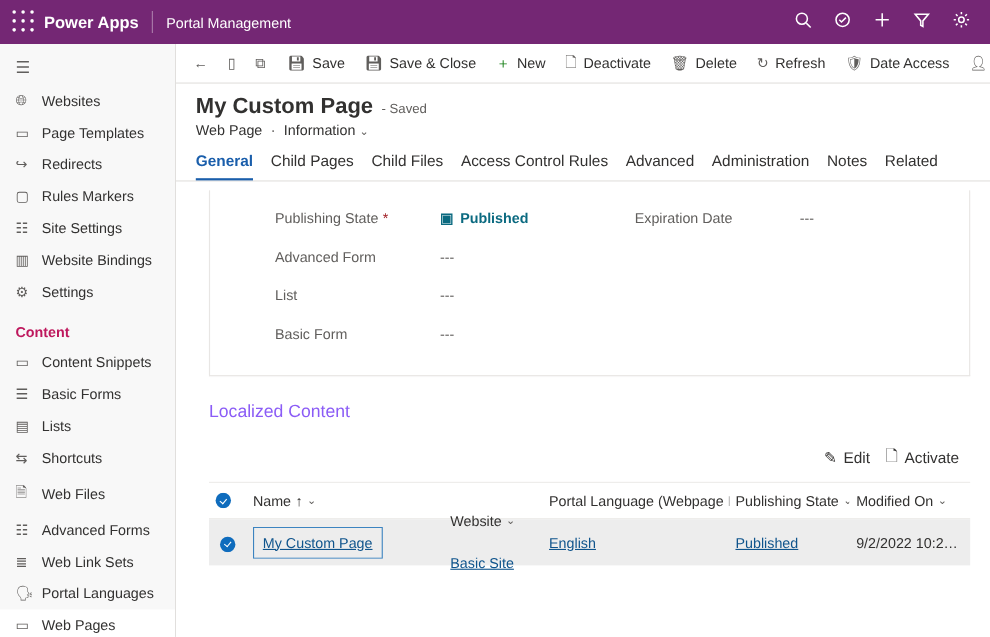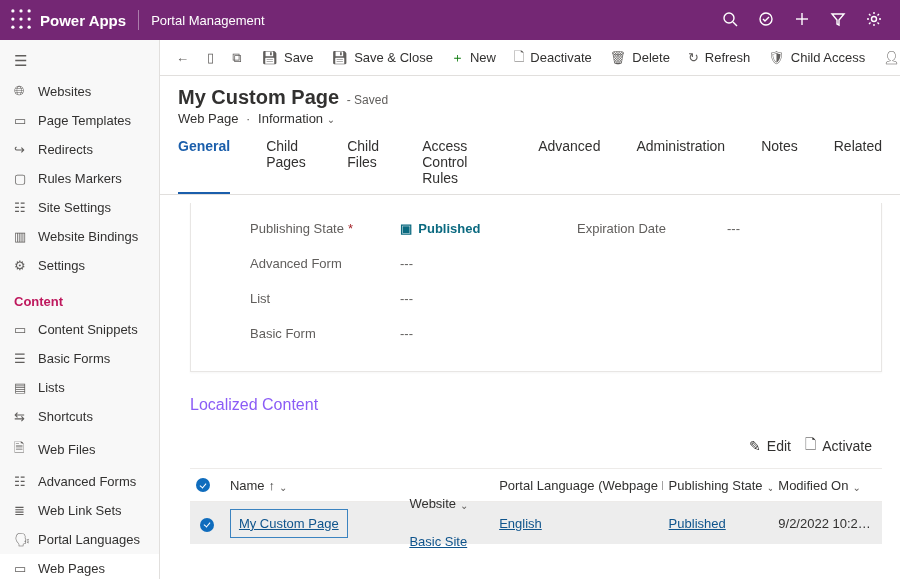--- a/index.html
+++ b/index.html
@@ -30,21 +30,21 @@
   .cmdbtn .ci { font-size: 13px; color: #605e5c; display:inline-flex; }
   .cmdbtn .ci.green { color: #107c10; }
   .cmdbtn.icon-only { padding: 4px 8px; }
 
   .header { padding: 10px 18px 0; }
   .header h1 { font-size: 20px; font-weight: 600; display: inline; }
   .header .saved { font-size: 12px; color: #605e5c; margin-left: 4px; }
   .header .sub { font-size: 13px; color: #323130; margin-top: 2px; }
   .header .sub .sep { margin: 0 4px; color: #605e5c; }
 
-  .tabs { display: flex; gap: 36px; padding: 12px 18px 0; border-bottom: 1px solid #e1dfdd; }
+  .tabs { display: flex; gap: 16px; padding: 12px 18px 0; border-bottom: 1px solid #e1dfdd; }
   .tab { padding-bottom: 8px; font-size: 14px; color: #323130; cursor: pointer; }
   .tab.active { color: #1a5eab; border-bottom: 2px solid #1a5eab; font-weight: 600; }
 
   .formarea { padding: 8px 18px 0 30px; overflow-y: auto; flex: 1; }
   .section1 { border: 1px solid #e8e6e4; border-top: none; padding: 18px 18px 10px; margin-bottom: 24px; box-shadow: 0 1px 2px rgba(0,0,0,0.04); }
   .frow { display: flex; margin-bottom: 20px; }
   .fcol { flex: 1; display: flex; align-items: center; margin-left: 41px; }
   .flabel { width: 150px; font-size: 13px; color: #605e5c; }
   .freq { color: #a4262c; margin-left: 4px; }
   .fval { font-size: 13px; color: #605e5c; }
@@ -60,21 +60,21 @@
   .ghead, .grow { display: flex; align-items: center; font-size: 13px; }
   .ghead { border-top: 1px solid #edebe9; border-bottom: 1px solid #edebe9; height: 34px; color: #323130; }
   .grow { height: 42px; background: #ededed; }
   .gc { padding: 0 6px; overflow: hidden; text-overflow: ellipsis; white-space: nowrap; }
   .gc.chk { width: 34px; text-align: center; }
   .gc.name { width: 180px; }
   .gc.web { width: 90px; margin-top: 36px; }
   .gc.lang { width: 170px; }
   .gc.pub { width: 110px; }
   .gc.mod { width: 110px; }
-  .ghead .gc { display:flex; align-items:flex-end; gap:4px; }
+  .ghead .gc { display:flex; align-items:center; gap:4px; }
   .grow .link { color: #0f548c; text-decoration: underline; cursor: pointer; }
   .grow .namecell { border: 1px solid #3b83c0; padding: 6px 8px; display:inline-block; }
 
   .checkcircle { width:14px; height:14px; border-radius:50%; background:#0f6cbd; display:inline-flex; align-items:center; justify-content:center; }
   .checkcircle::after { content:""; width:5px; height:3px; border-left:1.5px solid #fff; border-bottom:1.5px solid #fff; transform: rotate(-50deg); margin-top:-1px; }
 
   .chev { font-size: 10px; color:#605e5c; }
   svg { fill: none; stroke: currentColor; stroke-width: 1.4; }
 </style>
 </head>
@@ -220,21 +220,21 @@
       <div class="cmdbtn">
           <span class="ci">🗑</span>
           <span>Delete</span>
         </div>
       <div class="cmdbtn">
           <span class="ci">↻</span>
           <span>Refresh</span>
         </div>
       <div class="cmdbtn">
           <span class="ci">🛡</span>
-          <span>Child Access</span>
+          <span>Date Access</span>
         </div>
       <div class="cmdbtn">
           <span class="ci">👤︎</span>
         </div>
     </div>
 
     <div class="header">
       <h1>My Custom Page</h1>
       <span class="saved">- Saved</span>
       <div class="sub">

